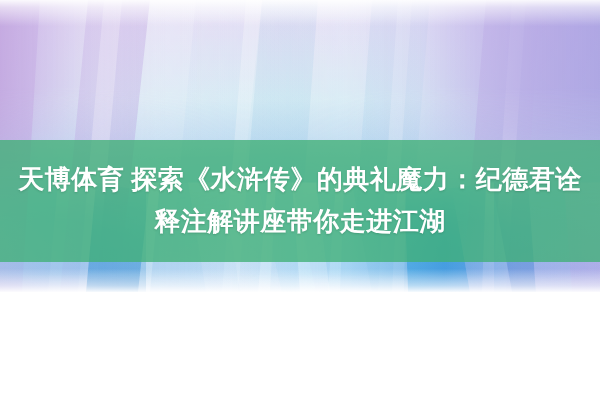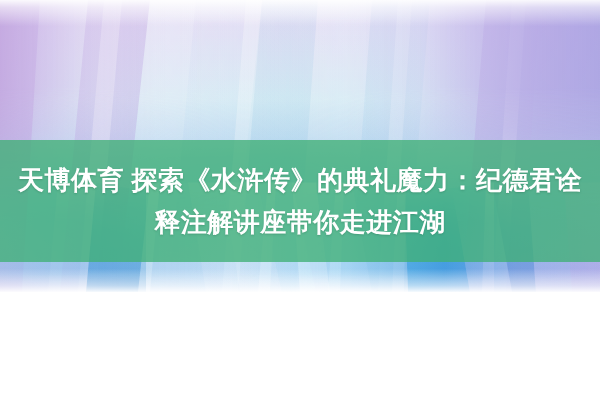--- a/index.html
+++ b/index.html
@@ -6,21 +6,21 @@
     margin: 0;
     padding: 0;
     background: #ffffff;
   }
   #stage {
     position: relative;
     width: 600px;
     height: 292px;
     overflow: hidden;
     background: #cfe3f5;
-    font-family: Liberation Sans, sans-serif;
+    font-family: Liberation Serif, serif;
   }
 
   
   .art, .art > * {
     position: absolute;
     top: 0; left: 0;
     width: 100%;
     height: 100%;
   }
   .art { pointer-events: none; }

